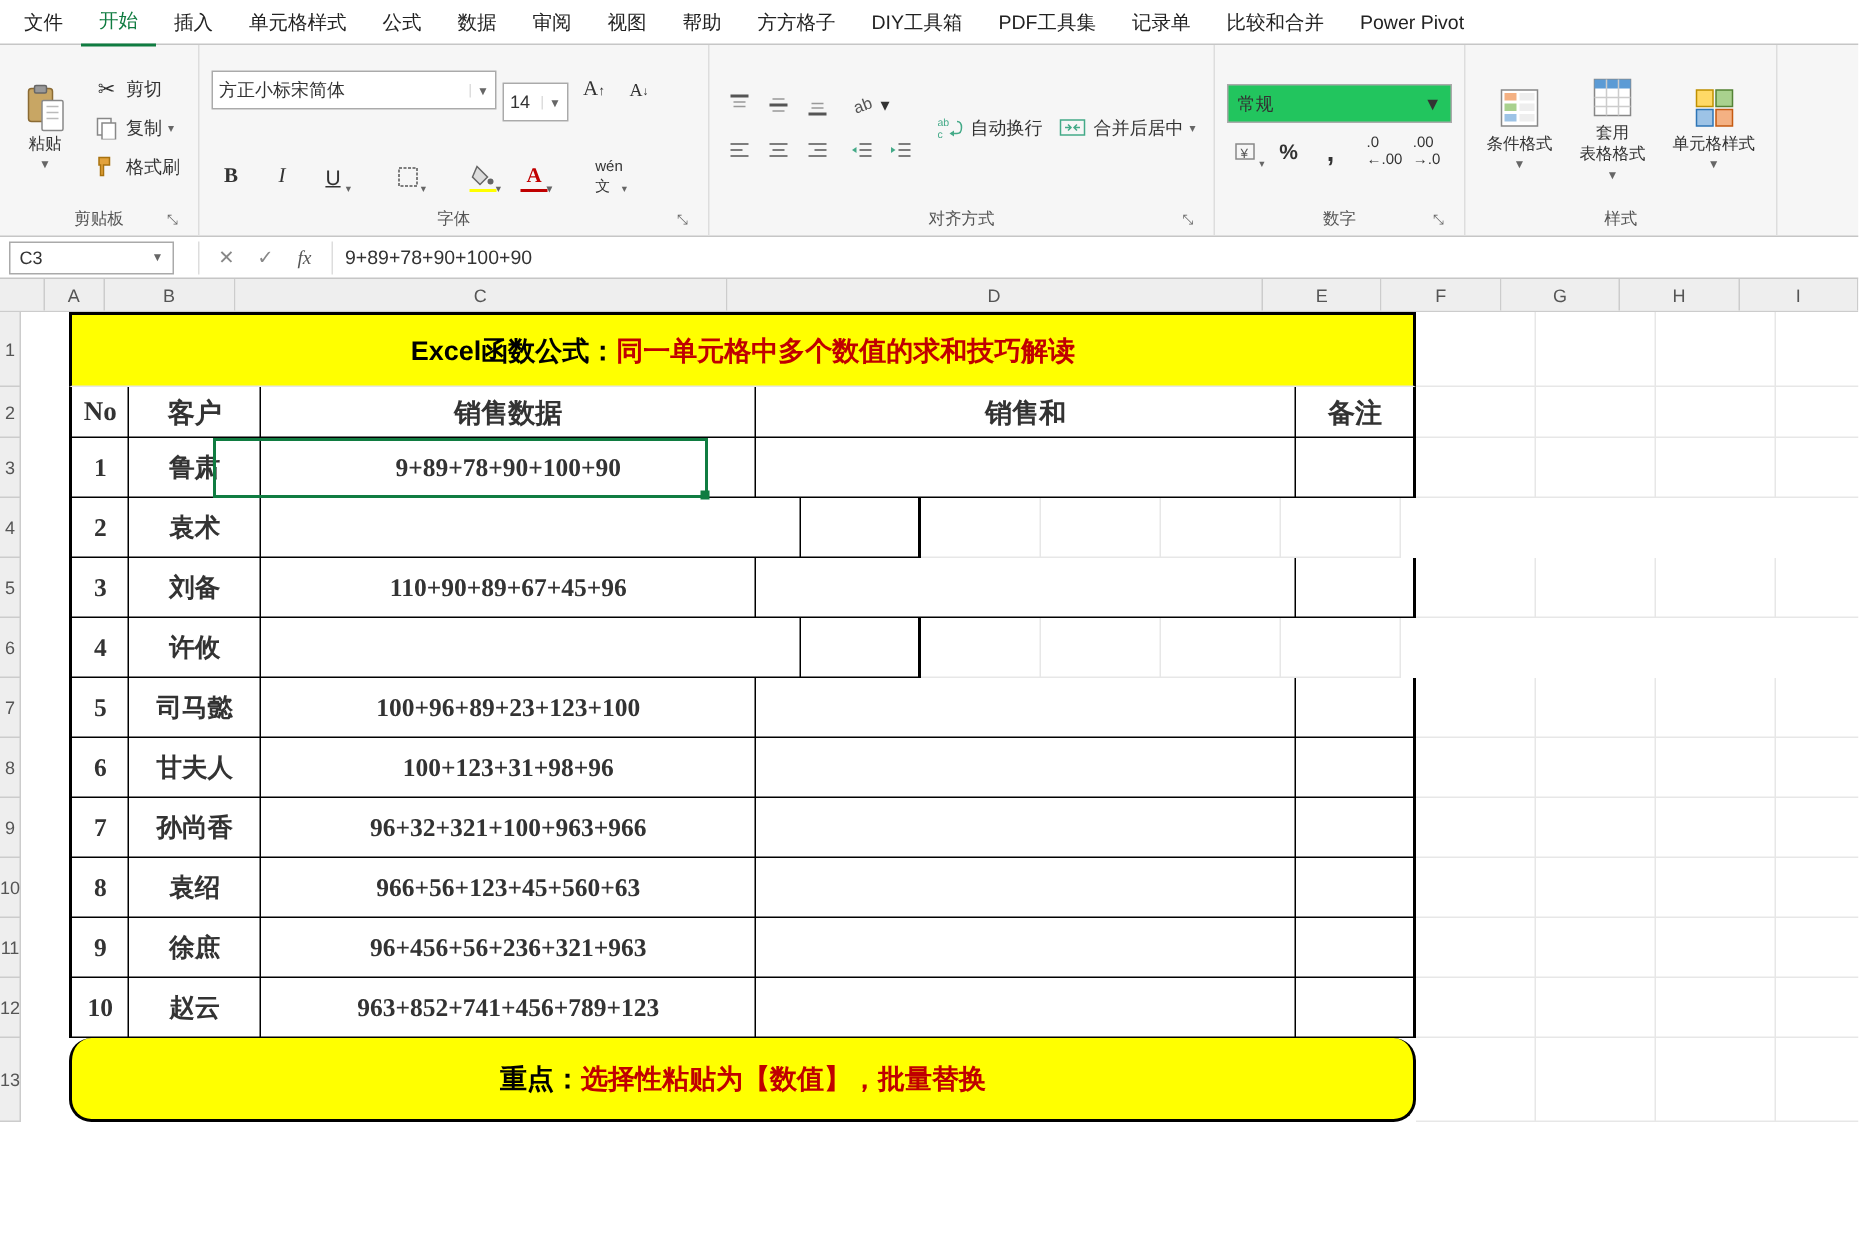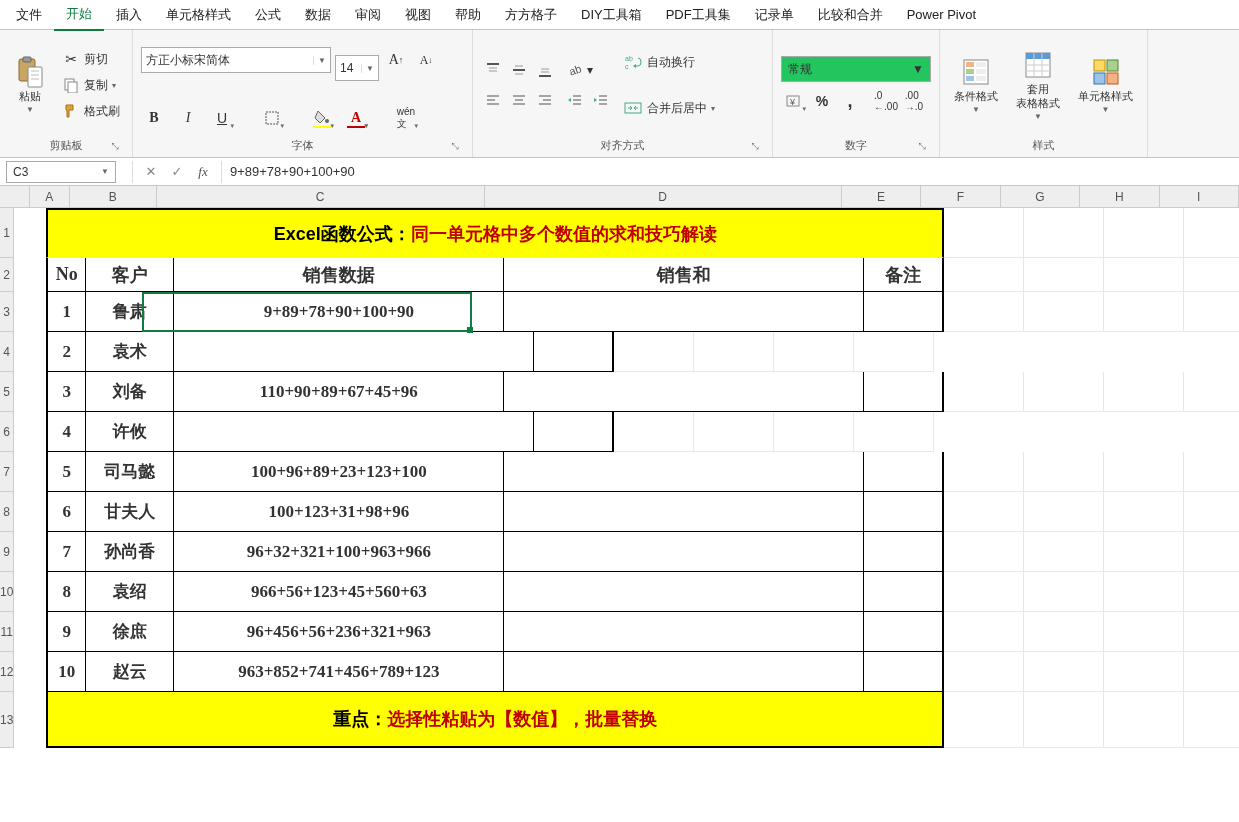--- a/index.html
+++ b/index.html
@@ -34,21 +34,21 @@
 .combo .caret { font-size: 8px; color: #666; border-left: 1px solid #ddd; padding-left: 4px; margin-left: 4px; }
 .icon-btn { width: 26px; height: 26px; display: flex; align-items: center; justify-content: center; cursor: pointer; font-size: 14px; position: relative; }
 .icon-btn .caret { font-size: 7px; position: absolute; right: 1px; bottom: 1px; color: #666; }
 .font-row2 { gap: 8px; }
 .underline-bar { position: absolute; left: 4px; right: 4px; bottom: 3px; height: 2px; }
 
 .align-grid { display: flex; flex-direction: column; gap: 6px; }
 .align-row { display: flex; gap: 2px; }
 .align-cell { width: 24px; height: 24px; display: flex; align-items: center; justify-content: center; cursor: pointer; font-size: 12px; }
 
-.wrap-col { display: flex; flex-direction: column; gap: 22px; }
+.wrap-col { display: flex; flex-direction: row; gap: 2px; }
 .wrap-btn { display: flex; align-items: center; gap: 4px; padding: 2px 4px; cursor: pointer; font-size: 12px; }
 .wrap-btn .icon { width: 20px; height: 20px; display: flex; align-items: center; justify-content: center; }
 
 .num-col { display: flex; flex-direction: column; gap: 6px; }
 .num-combo { border: 1px solid #aaa; background: #22c55e; height: 26px; width: 150px; display: flex; align-items: center; justify-content: space-between; padding: 0 6px; font-size: 12px; }
 .num-row { display: flex; gap: 2px; }
 
 
 .formula-bar { display: flex; align-items: center; height: 28px; border-bottom: 1px solid #c6c6c6; background: #fff; }
 .name-box { width: 110px; height: 22px; border: 1px solid #aaa; margin: 0 6px; display: flex; align-items: center; padding: 0 6px; font-size: 12px; justify-content: space-between; }
@@ -587,21 +587,21 @@
             <div class="cell cD tbl-cell" data-name="cell-sum"></div>
             <div class="cell cE tbl-cell" style="border-right:2px solid #000 !important;" data-name="cell-note"></div>
             <div class="cell cF" data-name="cell"></div>
             <div class="cell cG" data-name="cell"></div>
             <div class="cell cH" data-name="cell"></div>
             <div class="cell cI" data-name="cell"></div>
           </div>
         </div>
 
       <div class="cell-row r-foot">
-        <div class="cell yellow-bg foot-cell tbl-border-left tbl-border-bottom tbl-border-right" style="width:898px;" data-name="footer-cell">
+        <div class="cell yellow-bg foot-cell tbl-border-left tbl-border-bottom tbl-border-right" style="width:898px;border-radius:15px;" data-name="footer-cell">
           <span class="foot-black">重点：</span>
             <span class="foot-red">选择性粘贴为【数值】，批量替换</span>
         </div>
         <div class="cell cF" data-name="cell"></div>
         <div class="cell cG" data-name="cell"></div>
         <div class="cell cH" data-name="cell"></div>
         <div class="cell cI" data-name="cell"></div>
       </div>
 
       <div class="active-cell-overlay" data-name="active-cell-indicator" style="left:128px; top:84px; width:330px; height:40px;">

